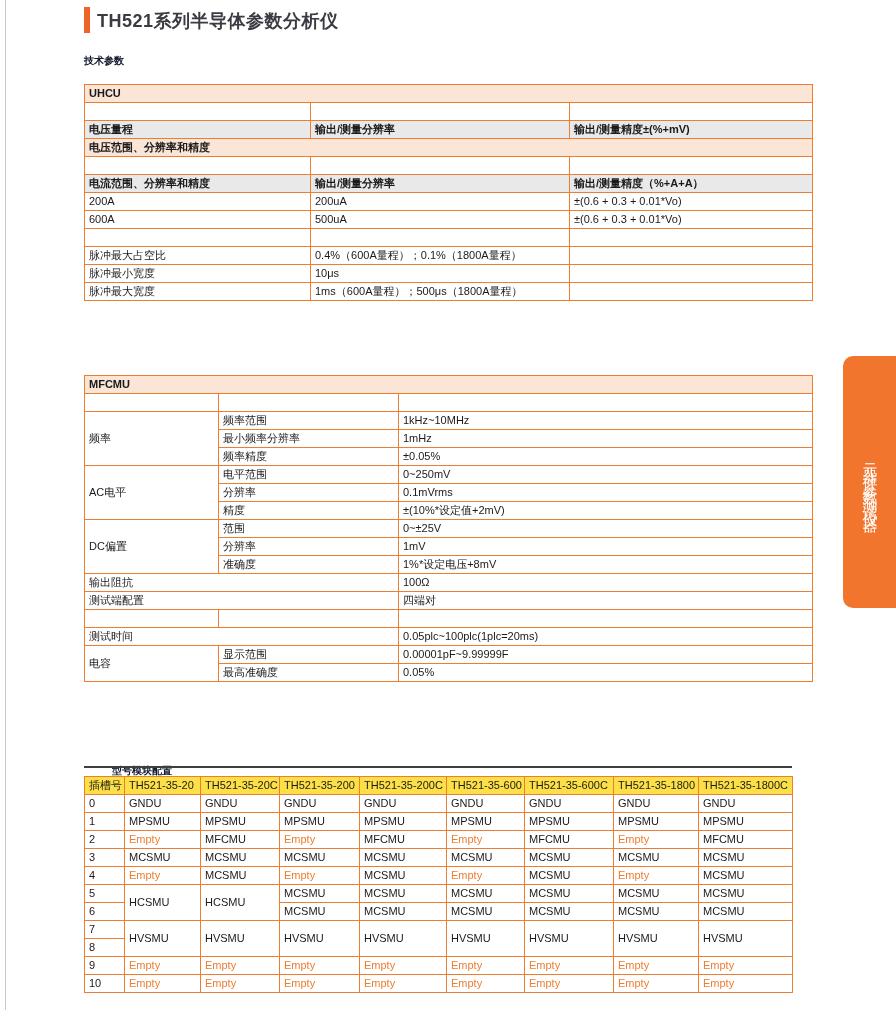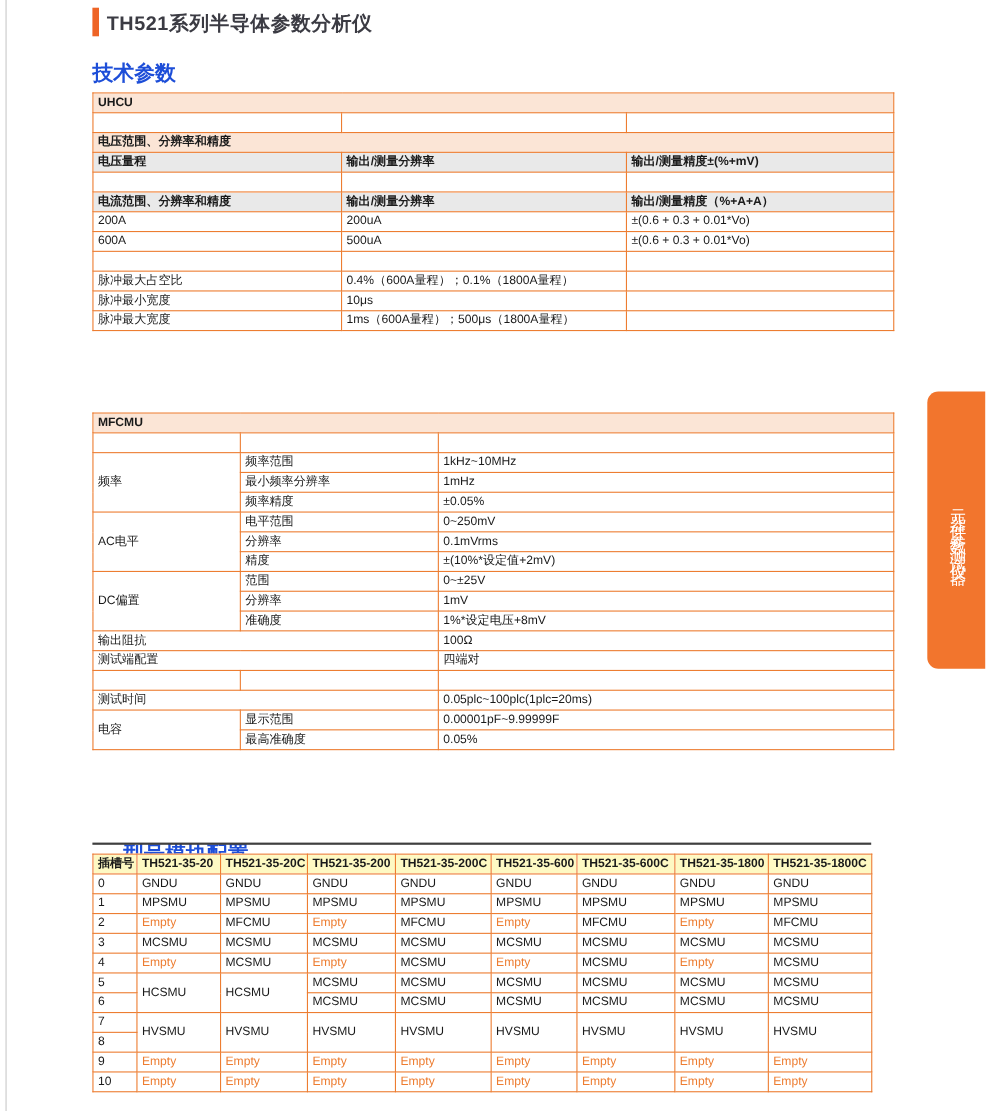--- a/index.html
+++ b/index.html
@@ -1,29 +1,29 @@
 <!DOCTYPE html>
 <html><head>
 <meta charset="utf-8">
 <style>
   html,body{margin:0;padding:0;background:#fff;}
   .page{position:relative;width:896px;height:1010px;background:#ffffff;overflow:hidden;
         font-family:"Liberation Sans","DejaVu Sans",sans-serif;color:#1a1a1a;}
   .left-edge{position:absolute;left:5px;top:0;width:1px;height:1010px;background:#c9c9c9;}
   .title-bar{position:absolute;left:84px;top:7px;width:6px;height:26px;background:#EE6426;}
   .doc-title{position:absolute;left:97px;top:9px;font-size:18px;font-weight:bold;color:#3b3b43;letter-spacing:0.5px;}
-  .sec-heading{position:absolute;left:84px;font-size:19px;font-weight:bold;color:#1d4ed8;}
+  .sec-heading{position:absolute;left:84px;font-size:10px;font-weight:bold;color:#0f172a;}
   #tech-heading{top:54px;}
   #model-heading{top:764px;margin-left:28px;}
   .model-underline{position:absolute;left:84px;top:766px;width:708px;height:2px;background:#3f3f3f;}
   table{border-collapse:collapse;table-layout:fixed;position:absolute;left:84px;background:#fff;}
   td{border:1px solid #ED7D31;height:17px;padding:0 4px;font-size:11px;line-height:13px;
      color:#1a1a1a;white-space:nowrap;overflow:hidden;vertical-align:middle;text-align:left;}
   td.peach{background:#FBE5D6;text-align:left;font-weight:bold;}
-  td.peach-l{background:#fef9c3;font-weight:bold;}
+  td.peach-l{background:#fde047;font-weight:normal;}
   td.gray{background:#E9E9E9;font-weight:bold;}
   td.orange{color:#ED7D31;margin-left:47px;}
   #uhcu-table{top:84px;width:728px;}
   #mfcmu-table{top:375px;width:728px;}
   #model-table{top:776px;width:708px;}
   .side-banner{position:absolute;right:0;top:356px;width:53px;height:252px;background:#F2752D;
                border-radius:10px 0 0 10px;display:flex;align-items:center;justify-content:center;}
   .side-banner span{writing-mode:vertical-rl;text-orientation:upright;color:#ffffff;
                     font-size:15px;letter-spacing:7px;}
 </style>
@@ -47,26 +47,26 @@
     <tbody>
         <tr>
       <td colspan="3" class="peach">UHCU</td>
     </tr>
     <tr>
       <td></td>
           <td></td>
           <td></td>
     </tr>
     <tr>
-      <td colspan="3" class="peach">电压范围、分辨率和精度</td>
-    </tr>
-    <tr>
       <td class="gray">电压量程</td>
       <td class="gray">输出/测量分辨率</td>
       <td class="gray">输出/测量精度±(%+mV)</td>
+    </tr>
+    <tr>
+      <td colspan="3" class="peach">电压范围、分辨率和精度</td>
     </tr>
     <tr>
       <td></td>
           <td></td>
           <td></td>
     </tr>
     <tr>
       <td class="gray">电流范围、分辨率和精度</td>
       <td class="gray">输出/测量分辨率</td>
       <td class="gray">输出/测量精度（%+A+A）</td>

